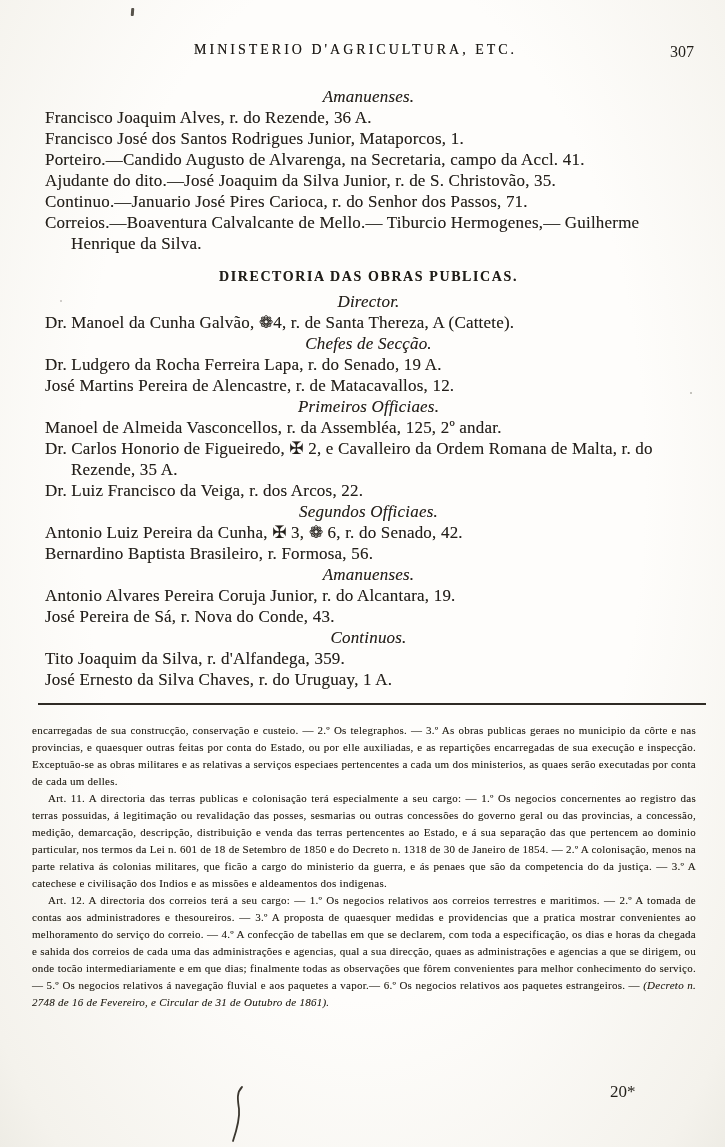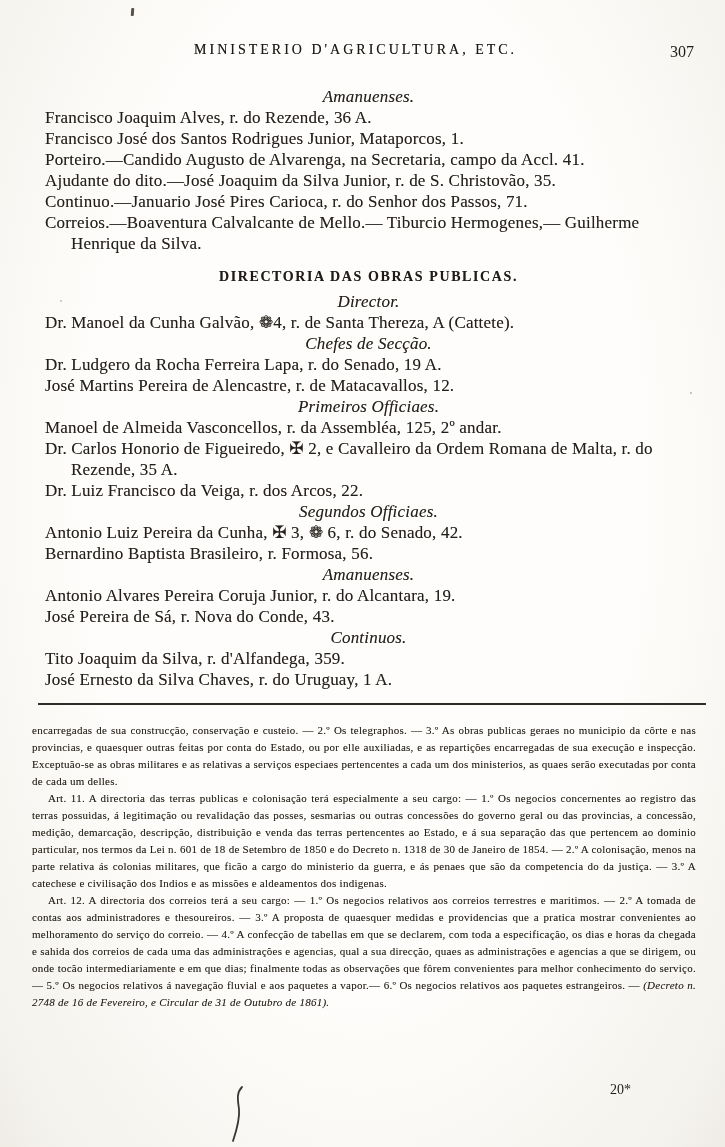--- a/index.html
+++ b/index.html
@@ -40,21 +40,21 @@
   .footnote{
     font-size:11px;line-height:17px;letter-spacing:.25px;
     text-align:justify;margin-left:-13px;margin-right:-4px;color:#262219;
     text-shadow:0 0 .4px rgba(35,31,26,.35);
   }
   .fp{margin:0;}
   .fp.indent{text-indent:16px;}
   .cite{font-style:italic;}
 
   
-  .signature{position:absolute;left:610px;top:1082px;font-size:14px;color:#211e19;}
+  .signature{position:absolute;left:610px;top:1082px;font-size:17px;color:#211e19;}
   .squiggle{position:absolute;left:225px;top:1085px;}
   .speck{position:absolute;background:#6b675e;border-radius:1px;}
   .speck.s1{left:131px;top:8px;width:3px;height:8px;transform:rotate(4deg);background:#57534b;}
   .speck.s2{left:690px;top:392px;width:2px;height:2px;opacity:.5;}
   .speck.s3{left:60px;top:300px;width:2px;height:2px;opacity:.4;}
 </style>
 </head>
 <body>
 
 <div class="page">

